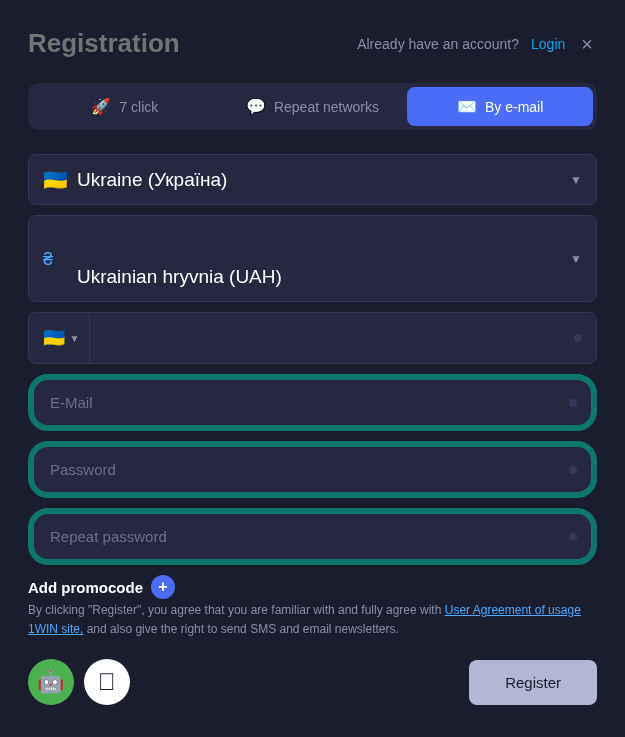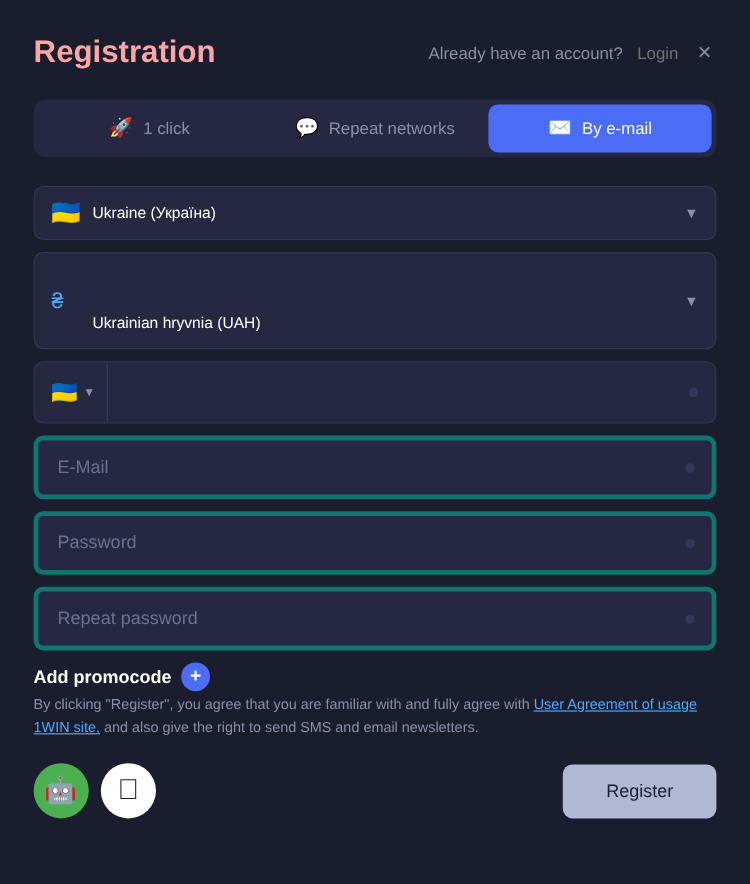--- a/index.html
+++ b/index.html
@@ -18,33 +18,33 @@
     }
     .header-row {
       display: flex;
       align-items: center;
       justify-content: space-between;
       margin-bottom: 24px;
     }
     .title {
       font-size: 26px;
       font-weight: 700;
-      color: #fca5a5;
+      color: #737373;
     }
     .header-right {
       display: flex;
       align-items: center;
       gap: 12px;
     }
     .already-text {
       font-size: 14px;
       color: #8a8fa8;
     }
     .login-link {
-      color: #737373;
+      color: #0ea5e9;
       text-decoration: none;
       font-size: 14px;
     }
     .close-btn {
       background: none;
       border: none;
       color: #8a8fa8;
       font-size: 20px;
       cursor: pointer;
       padding: 4px;
@@ -87,21 +87,21 @@
       position: relative;
       background: #252840;
       border-radius: 8px;
       border: 1px solid #343757;
     }
     .select-wrapper select {
       width: 100%;
       background: transparent;
       border: none;
       color: #fff;
-      font-size: 13px;
+      font-size: 19px;
       padding: 14px 32px 14px 48px;
       appearance: none;
       cursor: pointer;
       outline: none;
     }
     .select-wrapper select option {
       background: #252840;
       color: #fff;
     }
     .select-flag {
@@ -126,22 +126,22 @@
       left: 14px;
       top: 50%;
       transform: translateY(-50%);
       font-size: 18px;
       color: #4da8ff;
       pointer-events: none;
     }
     .input-wrapper {
       position: relative;
       background: #252840;
-      border-radius: 8px;
-      border: 4px solid #0f766e;
+      border-radius: 20px;
+      border: 6px solid #0f766e;
       display: flex;
       align-items: center;
     }
     .input-wrapper input {
       flex: 1;
       background: transparent;
       border: none;
       color: #fff;
       font-size: 15px;
       padding: 14px 40px 14px 16px;
@@ -285,21 +285,21 @@
     <div class="header-right">
       <span class="already-text">Already have an account?</span>
       <a class="login-link" href="#">Login</a>
       <button class="close-btn">×</button>
     </div>
   </div>
 
   <div class="tabs">
     <button class="tab">
       <span class="tab-icon">🚀</span>
-      <span>1 click</span>
+      <span>7 click</span>
     </button>
     <button class="tab">
       <span class="tab-icon">💬</span>
       <span>Repeat networks</span>
     </button>
     <button class="tab active">
       <span class="tab-icon">✉️</span>
       <span>By e-mail</span>
     </button>
   </div>

